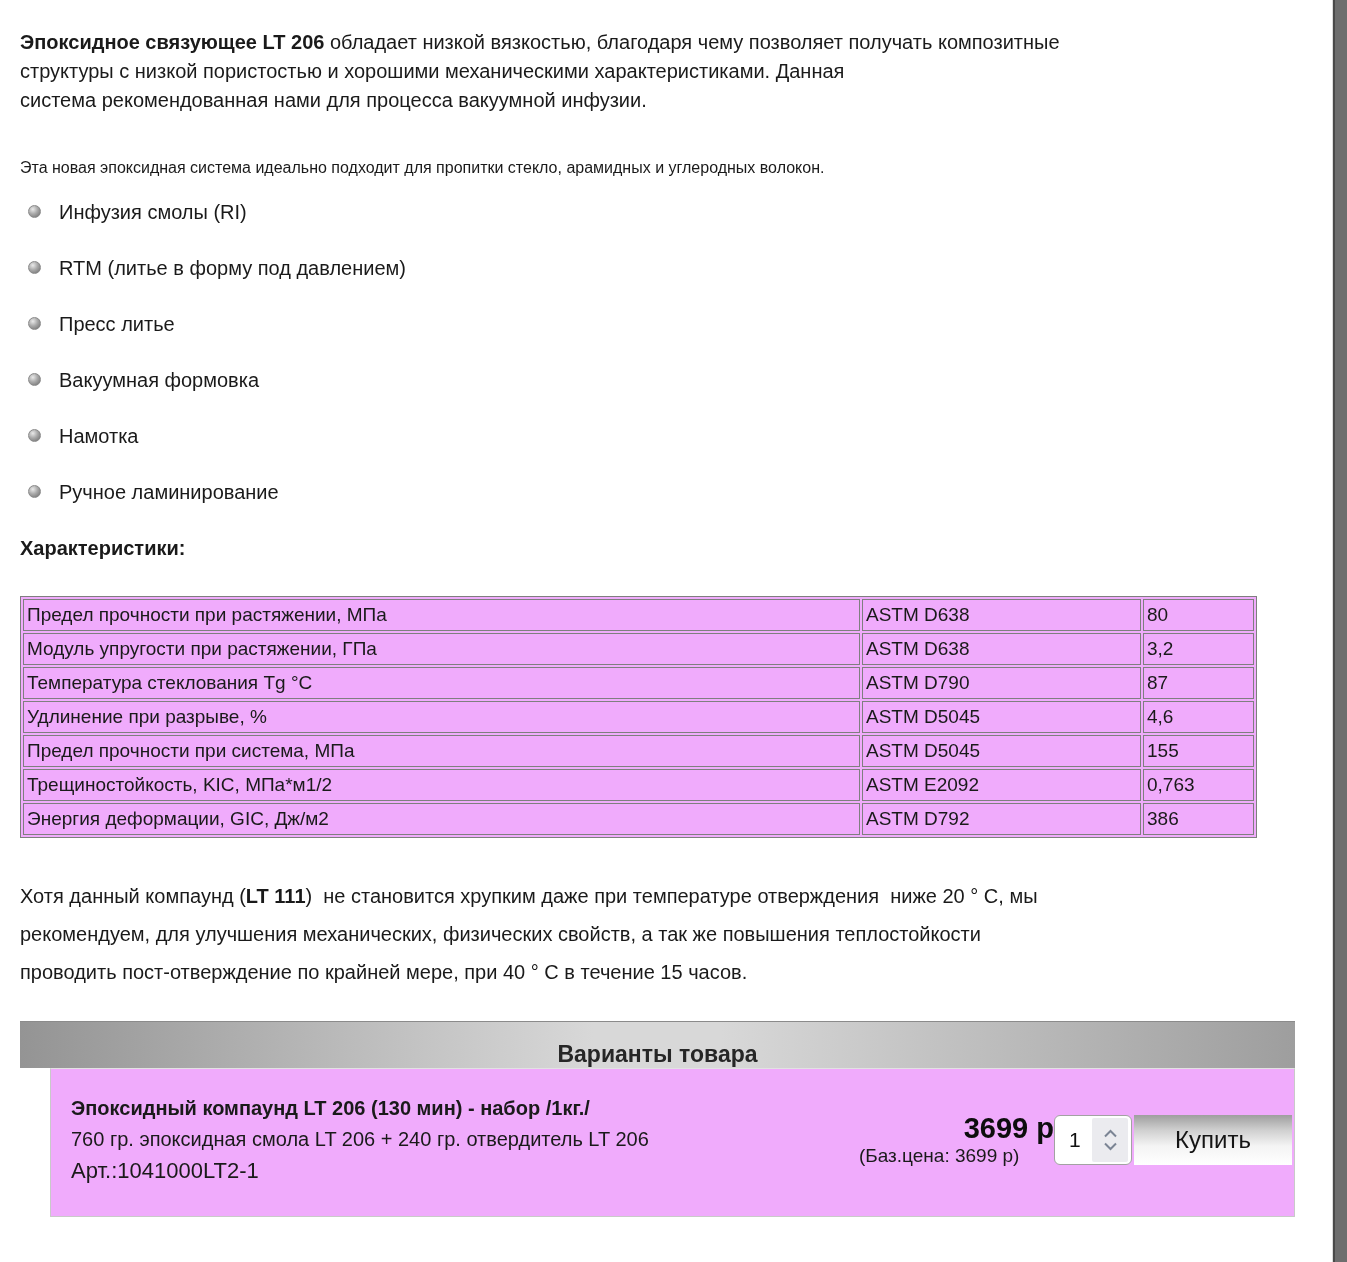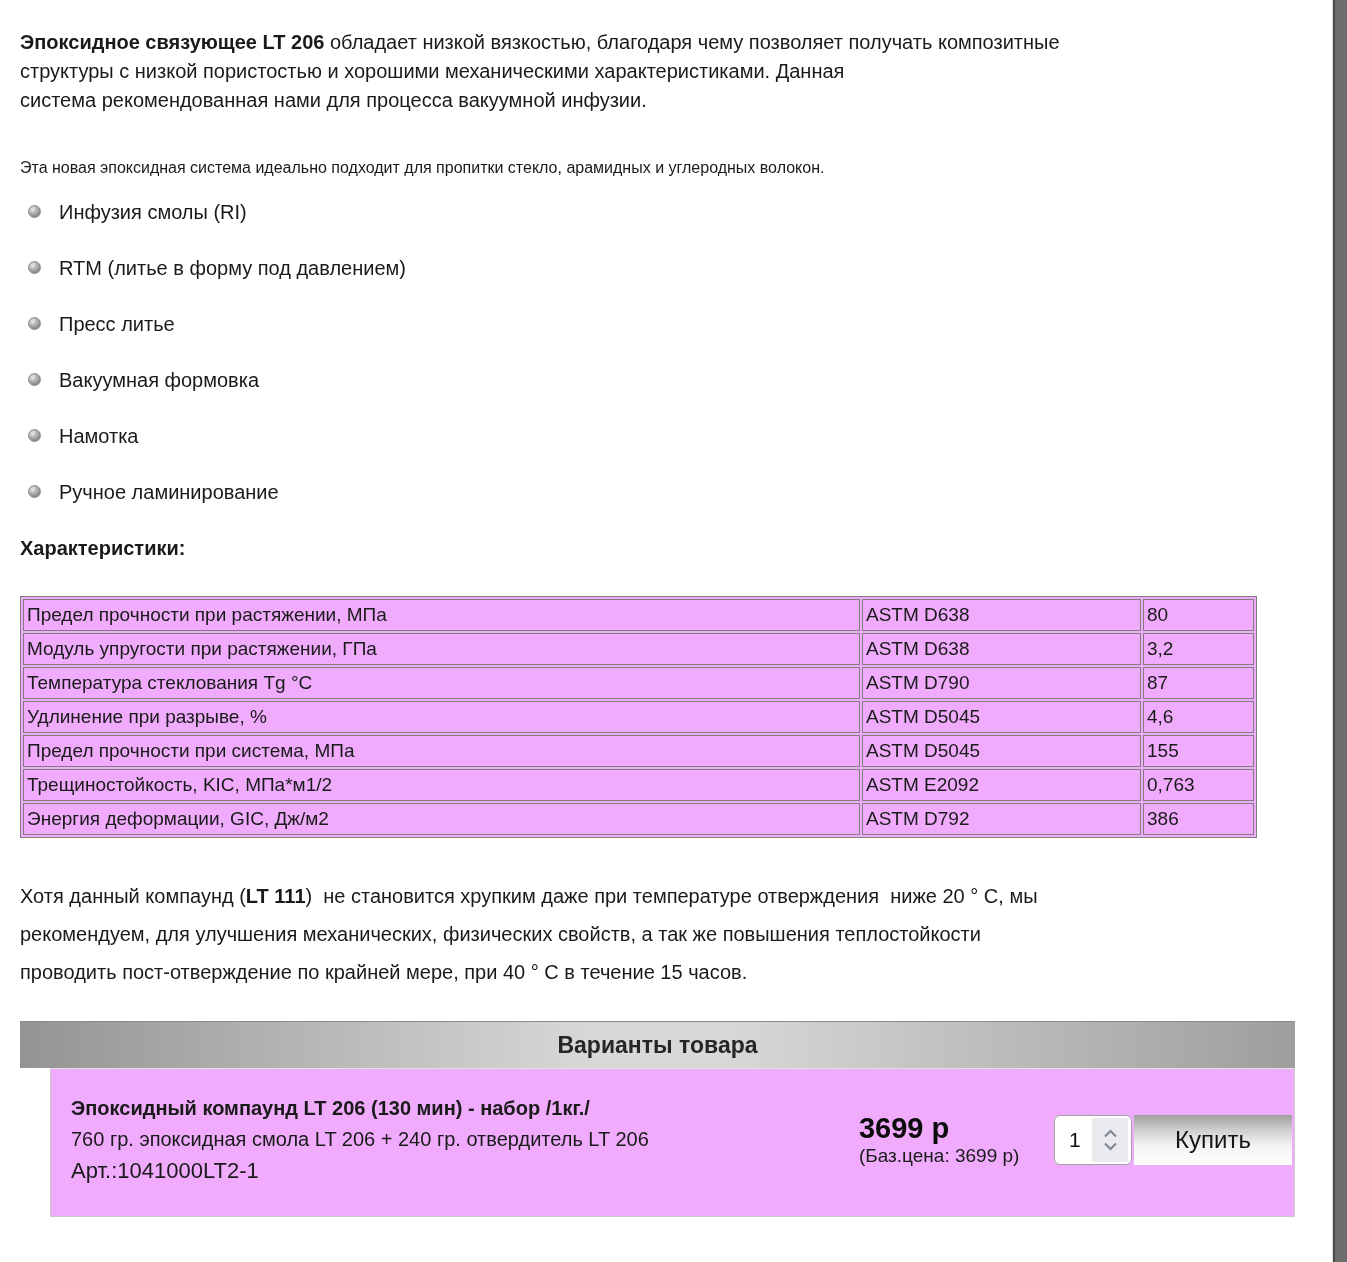--- a/index.html
+++ b/index.html
@@ -36,37 +36,37 @@
   }
   td.c1{width:830px;}
   td.c2{width:272px;padding-left:9px;}
   td.c3{width:104px;}
 
   .note{font-size:20px;line-height:38px;margin-top:39px;white-space:pre-wrap;}
   .note b{font-weight:bold;}
 
   .variants{margin-top:30px;width:1275px;}
   .variants-header{
-    height:46px;display:flex;align-items:center;justify-content:center;
+    height:46px;display:flex;align-items:flex-end;justify-content:center;
     background:linear-gradient(90deg,#949494 0%,#d8d8d8 45%,#d8d8d8 55%,#9e9e9e 100%);
     border-top:1px solid #8b8b8b;
     font-size:23px;font-weight:bold;color:#262626;
   }
   .variants-body{
     border:1px solid #c9c9c9;border-top:1px solid #e2e2e2;
     background:#f0abfc;
     display:flex;align-items:center;
     padding:24px 2px 30px 20px;min-height:106px;box-sizing:border-box;margin-left:30px;
   }
   .v-info{width:800px;}
   .v-title{font-size:20px;font-weight:bold;line-height:31px;}
   .v-desc{font-size:20px;line-height:31px;}
   .v-art{font-size:22px;line-height:31px;}
   .v-price{width:198px;}
-  .price{font-size:29px;font-weight:bold;line-height:32px;color:#0d0d0d;}
+  .price{font-size:29px;font-weight:bold;line-height:32px;color:#0d0d0d;text-align:right;}
   .base-price{font-size:19px;line-height:24px;color:#1a1a1a;}
   .v-controls{display:flex;align-items:center;}
   .qty{
     width:78px;height:50px;box-sizing:border-box;border:1px solid #a2a2a2;border-radius:6px;
     background:#ffffff;display:flex;align-items:center;justify-content:space-between;
     padding:0 3px 0 14px;cursor:text;
   }
   .qty-val{font-size:21px;color:#111;}
   .spin{
     width:36px;height:44px;background:#ebebef;border-radius:2px;

